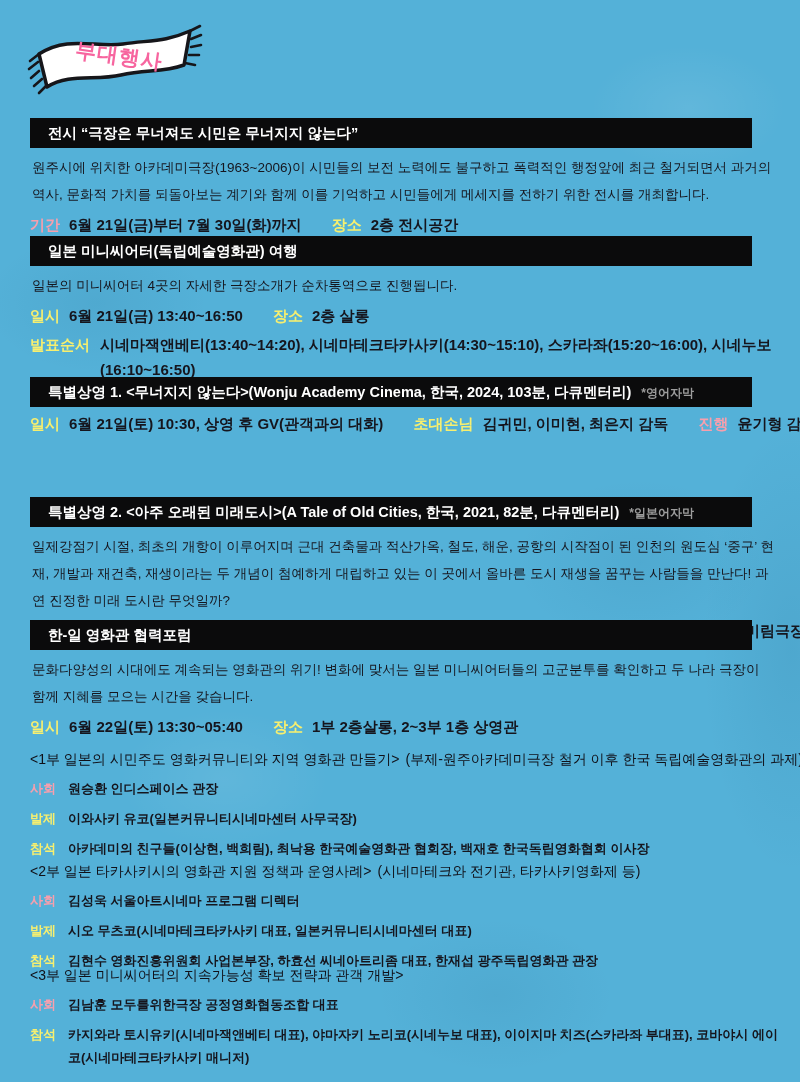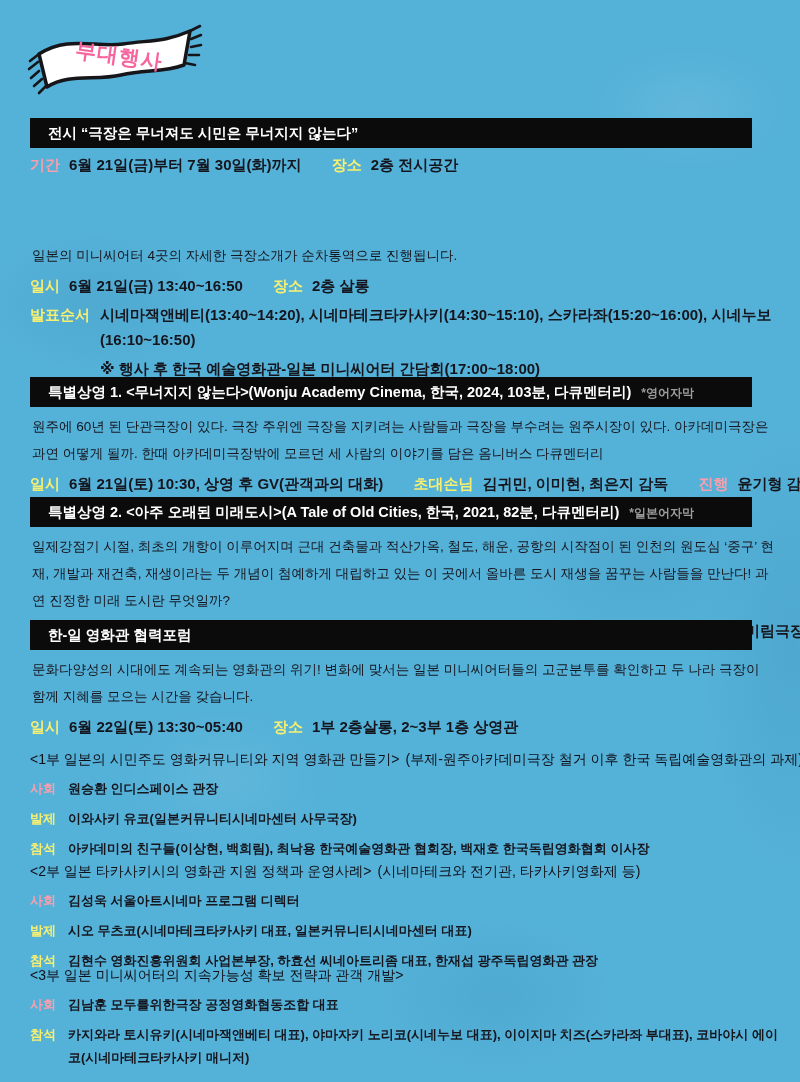--- a/index.html
+++ b/index.html
@@ -54,44 +54,47 @@
     <path d="M15 34 L6 41 M14 42 L5 49 M15 51 L7 58 M18 59 L10 66 M22 66 L15 73" stroke="#16161A" stroke-width="2.6" fill="none" stroke-linecap="round"></path>
     <path d="M166 11 L176 6 M167 19 L177 15 M167 27 L177 25 M165 35 L175 35 M161 43 L171 45" stroke="#16161A" stroke-width="2.6" fill="none" stroke-linecap="round"></path>
   </svg>
   <span class="ribbon-label">부대행사</span>
 </div>
 
 <section class="sec" style="top:118px">
   <div class="bar">
     <span>전시 “극장은 무너져도 시민은 무너지지 않는다”</span>
   </div>
+  <p class="body-text">원주시에 위치한 아카데미극장(1963~2006)이 시민들의 보전 노력에도 불구하고 폭력적인 행정앞에 최근 철거되면서 과거의 역사, 문화적 가치를 되돌아보는 계기와 함께 이를 기억하고 시민들에게 메세지를 전하기 위한 전시를 개최합니다.</p>
   <div class="info-row">
     <span class="pair"><span class="lab pink">기간</span><span class="val">6월 21일(금)부터 7월 30일(화)까지</span></span>
     <span class="pair"><span class="lab yellow">장소</span><span class="val">2층 전시공간</span></span>
   </div>
 </section>
 
 <section class="sec" style="top:236px">
+  <div class="bar">
+    <span>일본 미니씨어터(독립예술영화관) 여행</span>
+  </div>
   <p class="body-text">일본의 미니씨어터 4곳의 자세한 극장소개가 순차통역으로 진행됩니다.</p>
   <div class="info-row">
     <span class="pair"><span class="lab yellow">일시</span><span class="val">6월 21일(금) 13:40~16:50</span></span>
     <span class="pair"><span class="lab yellow">장소</span><span class="val">2층 살롱</span></span>
   </div>
   <div class="info-row flex-row">
     <span class="lab yellow">발표순서</span>
     <span class="val">시네마잭앤베티(13:40~14:20), 시네마테크타카사키(14:30~15:10), 스카라좌(15:20~16:00), 시네누보(16:10~16:50)</span>
   </div>
   <div class="info-row note-line">※ 행사 후 한국 예술영화관-일본 미니씨어터 간담회(17:00~18:00)</div>
 </section>
 
 <section class="sec" style="top:377px">
   <div class="bar">
     <span>특별상영 1. &lt;무너지지 않는다&gt;(Wonju Academy Cinema, 한국, 2024, 103분, 다큐멘터리)</span><span class="bar-note">*영어자막</span>
   </div>
-  <p class="body-text">원주에 60년 된 단관극장이 있다. 극장 주위엔 극장을 지키려는 사람들과 극장을 부수려는 원주시장이 있다. 아카데미극장은 과연 어떻게 될까. 한때 아카데미극장밖에 모르던 세 사람의 이야기를 담은 옴니버스 다큐멘터리</p>
   <div class="info-row">
     <span class="pair"><span class="lab yellow">일시</span><span class="val">6월 21일(토) 10:30, 상영 후 GV(관객과의 대화)</span></span>
     <span class="pair"><span class="lab yellow">초대손님</span><span class="val">김귀민, 이미현, 최은지 감독</span></span>
     <span class="pair"><span class="lab pink">진행</span><span class="val">윤기형 감독 &lt;보는 것을 사랑한다&gt;(2021)</span></span>
   </div>
 </section>
 
 <section class="sec" style="top:497px">
   <div class="bar">
     <span>특별상영 2. &lt;아주 오래된 미래도시&gt;(A Tale of Old Cities, 한국, 2021, 82분, 다큐멘터리)</span><span class="bar-note">*일본어자막</span>

